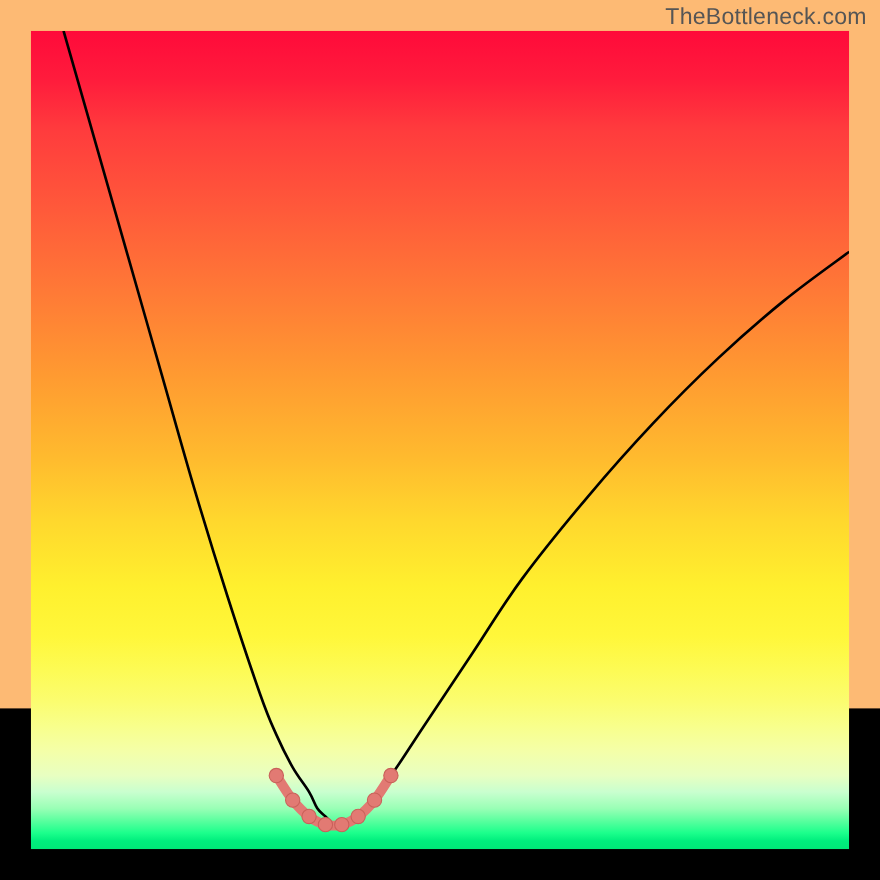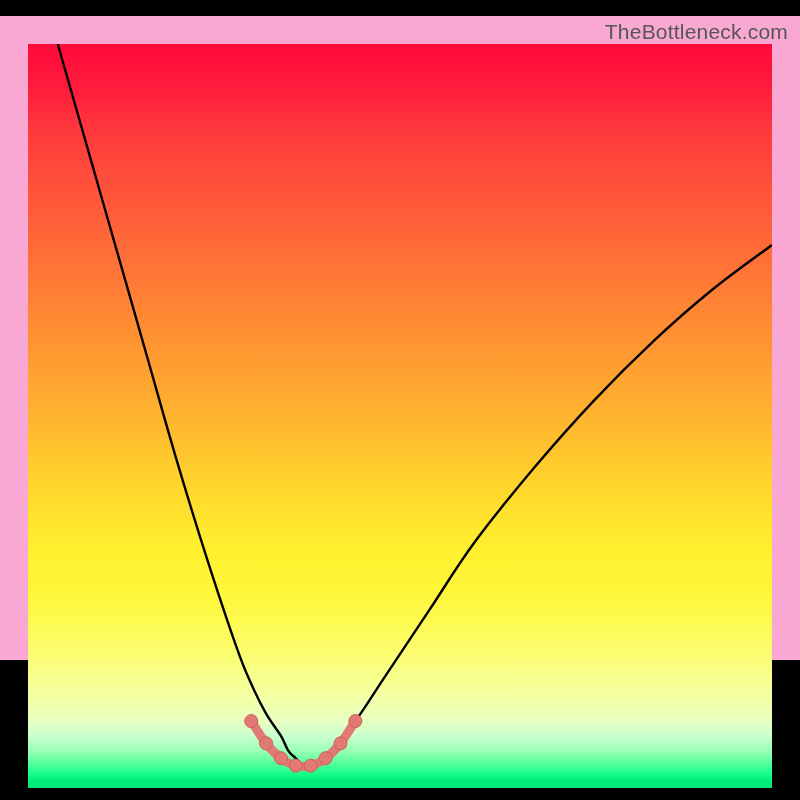--- a/index.html
+++ b/index.html
@@ -6,25 +6,25 @@
     margin: 0;
     padding: 0;
     width: 800px;
     height: 800px;
     overflow: hidden;
     background: #000;
     font-family: Arial, Helvetica, sans-serif;
   }
   .frame {
     position: absolute;
-    top: 16px;
+    top: 0;
     left: 0;
     width: 800px;
     height: 644px;
-    background: #f9a8d4;
+    background: #fdba74;
   }
   .plot-area {
     position: absolute;
     top: 28px;
     left: 28px;
     width: 744px;
     height: 744px;
     overflow: hidden;
   }
   .gradient-bg {

